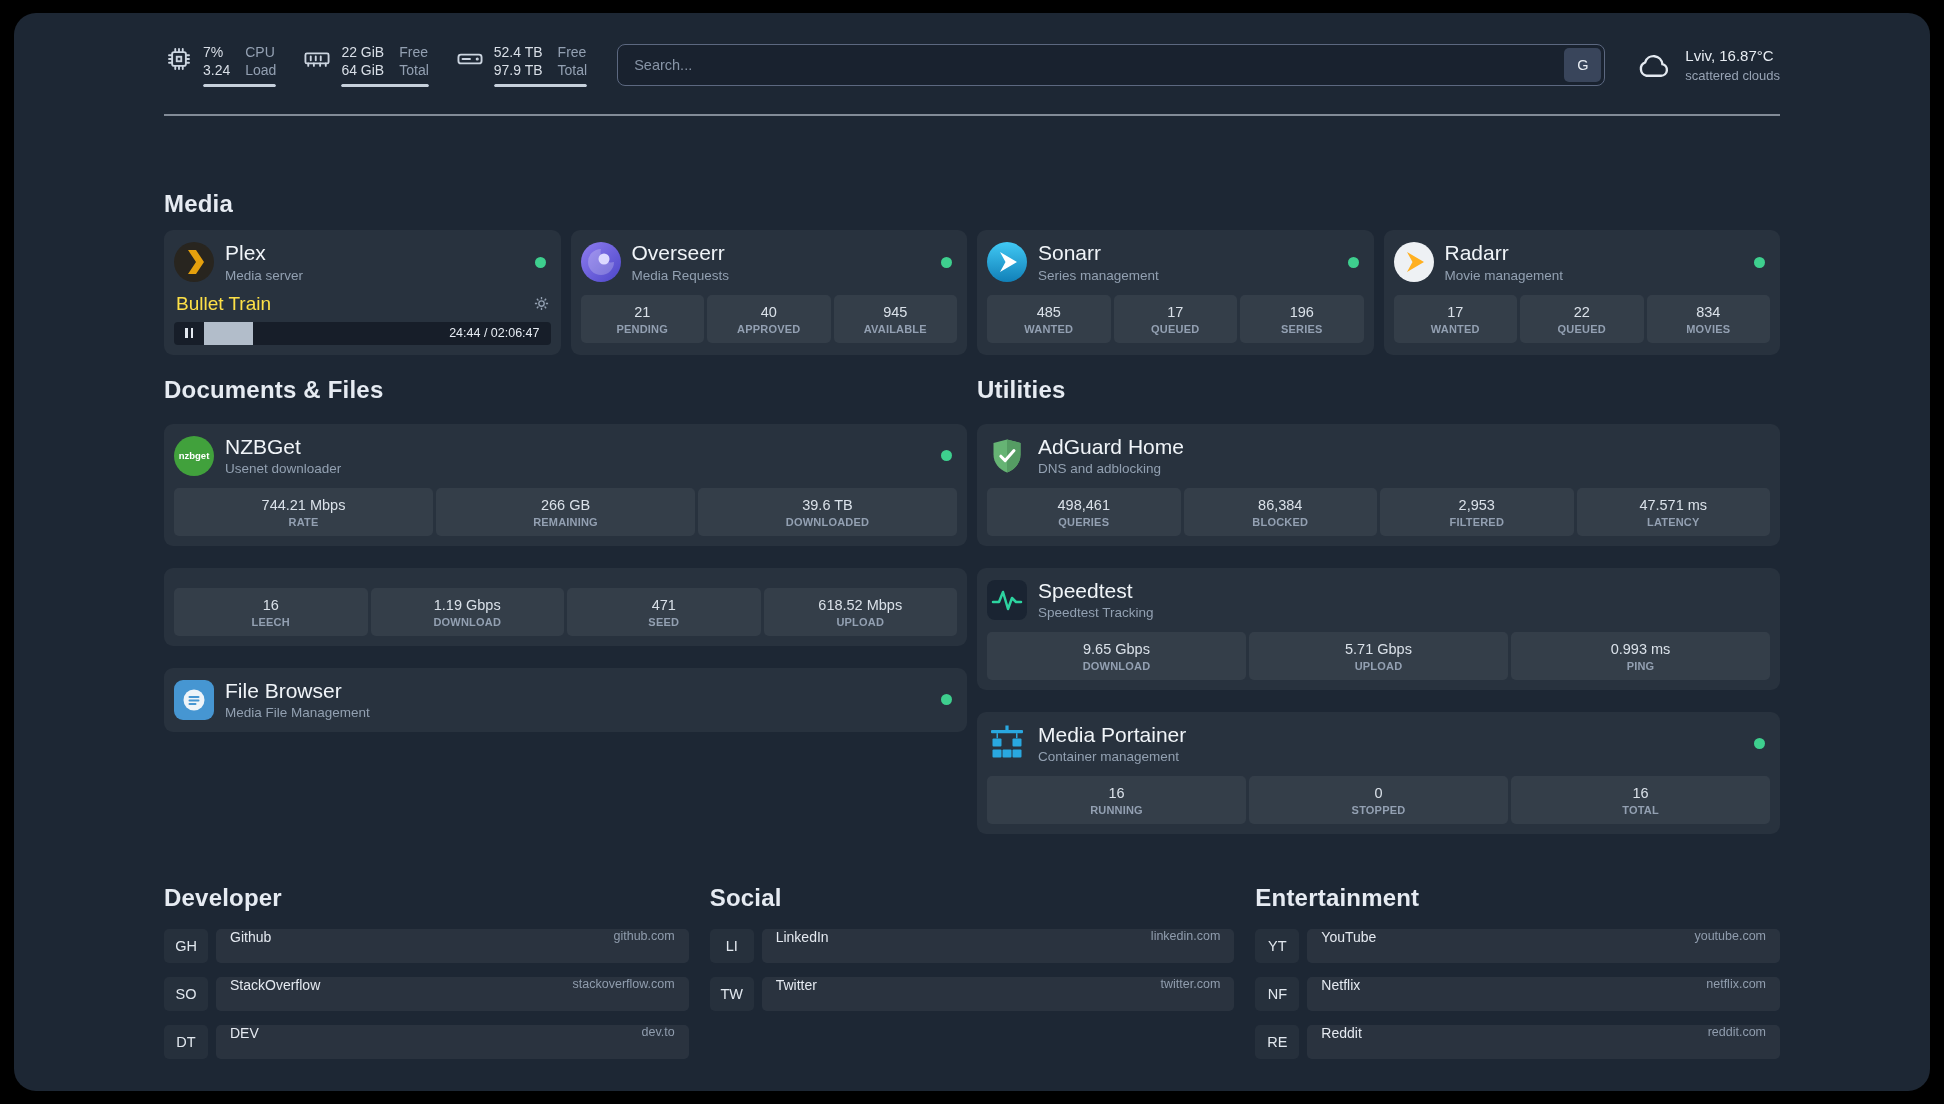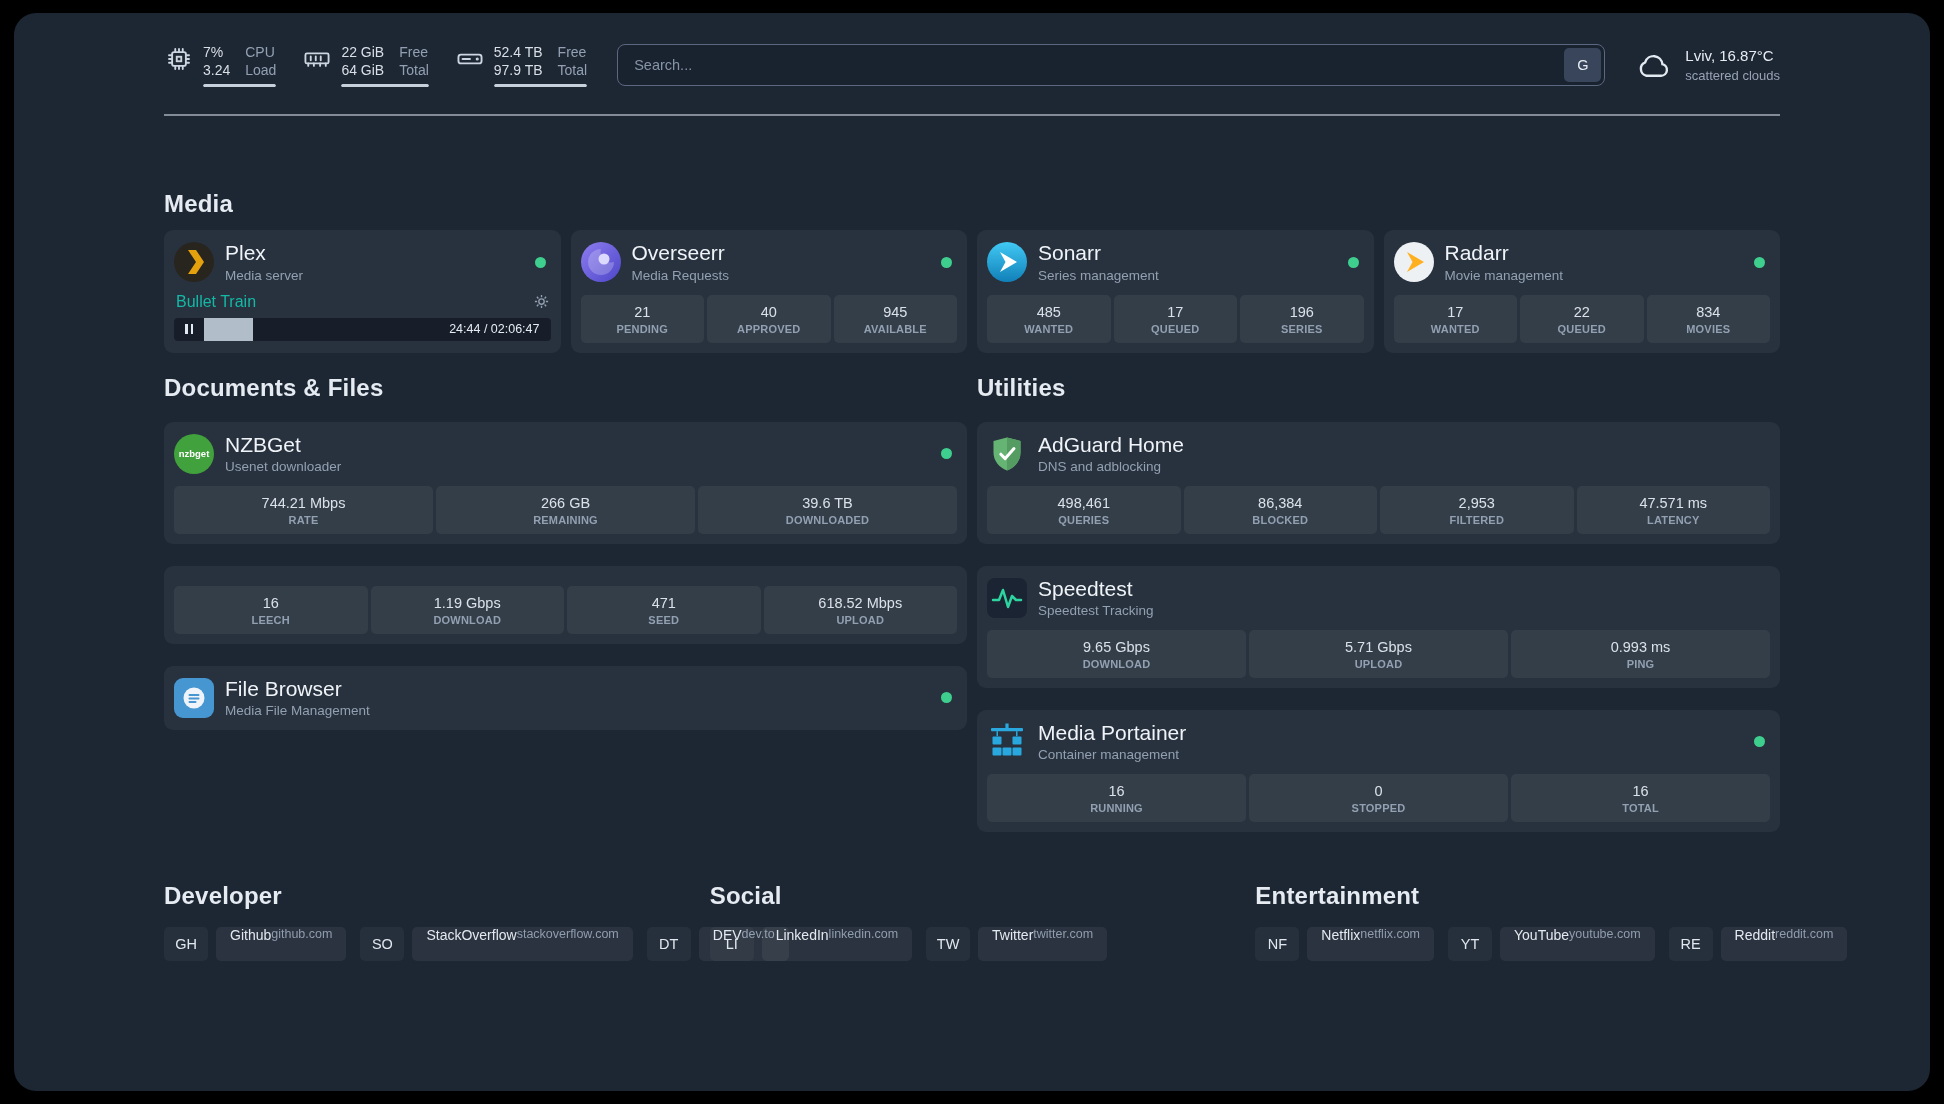--- a/index.html
+++ b/index.html
@@ -44,37 +44,37 @@
   .svc-desc{font-size:13.5px;color:#92a0b1;line-height:1.25;margin-top:1px}
   .status-dot{width:11px;height:11px;border-radius:50%;background:#3ecf8e;margin-right:5px;flex:0 0 11px}
   .stats-row{display:flex;gap:3px;margin-top:10px}
   .stat{flex:1;background:rgba(255,255,255,.06);border-radius:5px;text-align:center;padding:9px 4px 8px;min-width:0}
   .stat-val{font-size:14.5px;color:#dae1e9;white-space:nowrap}
   .stat-lbl{font-size:11px;font-weight:700;color:#93a0b2;margin-top:3px;letter-spacing:.2px;white-space:nowrap}
 
   
   .player{margin-top:8px}
   .player-top{display:flex;align-items:center;justify-content:space-between;padding:0 2px}
-  .player-track{font-size:16px;color:#14b8a6}
+  .player-track{font-size:19px;color:#fde047}
   .gear-btn{background:none;border:0;cursor:pointer;display:flex;padding:0}
   .player-bar{position:relative;margin-top:7px;height:23px;background:rgba(10,15,23,.55);border-radius:4px;display:flex;align-items:center;overflow:hidden}
   .pause-btn{width:30px;display:flex;align-items:center;justify-content:center;gap:3px;background:none;border:0;cursor:pointer;flex:0 0 30px}
   .pause-btn i{width:2.5px;height:10px;background:#e3e9f0}
   .player-fill{height:100%;background:#b2bdca}
   .player-time{position:absolute;right:11px;top:0;height:100%;display:flex;align-items:center;font-size:12.5px;color:#e6ebf2}
 
   
   .two-col{display:flex;gap:10px;margin-top:21px}
   .col{flex:1;min-width:0}
   .cards-col{display:flex;flex-direction:column;gap:22px;margin-top:20px}
 
   
   .bookmarks{display:flex;gap:21px;margin-top:50px}
   .bm-col{flex:1;min-width:0}
-  .bm-list{display:flex;flex-direction:row;gap:14px;margin-top:17px}
+  .bm-list{display:flex;flex-direction:column;gap:14px;margin-top:17px}
   .bookmark{display:flex;gap:8px;height:34px;cursor:pointer}
   .bm-abbr{width:44px;flex:0 0 44px;background:rgba(255,255,255,.045);border-radius:5px;display:flex;align-items:center;justify-content:center;font-size:14.5px;color:#e1e7ee}
   .bm-bar{flex:1;background:rgba(255,255,255,.06);border-radius:5px;display:flex;align-items:flex-start;justify-content:space-between;padding:0 14px;min-width:0}
   .bm-name{font-size:14px;color:#e4e9f0}
   .bm-domain{font-size:12.5px;color:#909dae}
 </style>
 </head>
 <body>
 
 <div class="app">
@@ -552,34 +552,34 @@
             <span class="bm-domain">twitter.com</span>
           </span>
         </div>
       </div>
     </div>
 
     <div class="bm-col">
       <div class="section-title">Entertainment</div>
       <div class="bm-list">
         <div class="bookmark">
+          <span class="bm-abbr">YT</span>
+          <span class="bm-bar">
+            <span class="bm-name">YouTube</span>
+            <span class="bm-domain">youtube.com</span>
+          </span>
+        </div>
+        <div class="bookmark">
           <span class="bm-abbr">NF</span>
           <span class="bm-bar">
             <span class="bm-name">Netflix</span>
             <span class="bm-domain">netflix.com</span>
           </span>
         </div>
         <div class="bookmark">
-          <span class="bm-abbr">YT</span>
-          <span class="bm-bar">
-            <span class="bm-name">YouTube</span>
-            <span class="bm-domain">youtube.com</span>
-          </span>
-        </div>
-        <div class="bookmark">
           <span class="bm-abbr">RE</span>
           <span class="bm-bar">
             <span class="bm-name">Reddit</span>
             <span class="bm-domain">reddit.com</span>
           </span>
         </div>
       </div>
     </div>
   </div>
 

